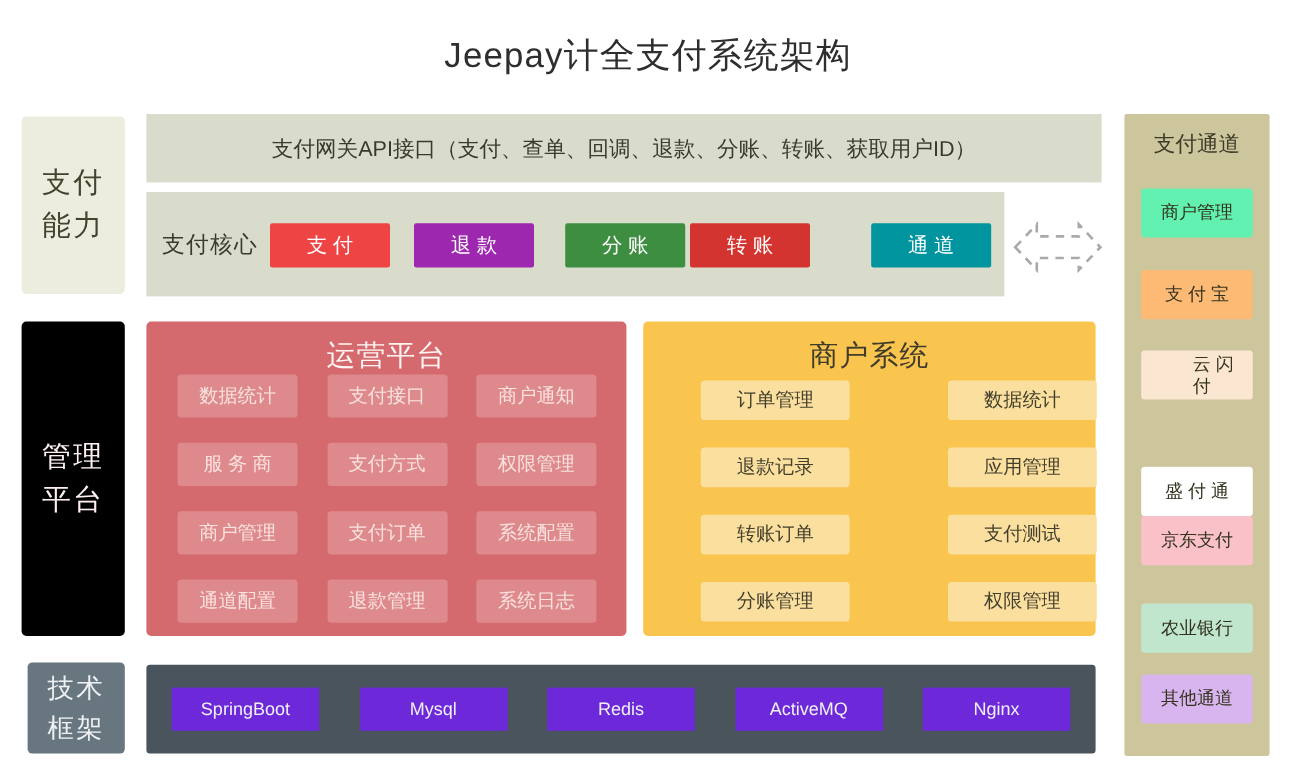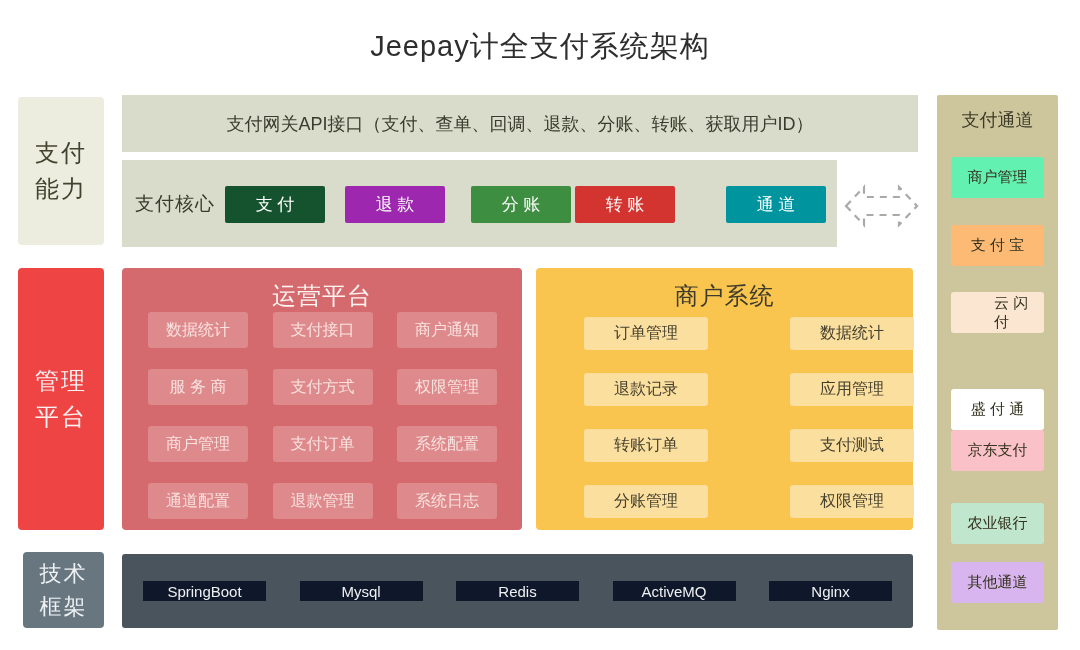--- a/index.html
+++ b/index.html
@@ -6,21 +6,21 @@
   body { background:#ffffff; font-family:"Liberation Sans","DejaVu Sans",sans-serif; }
   .stage { position:relative; width:1080px; height:650px; background:#ffffff; overflow:hidden; }
 
   .title { position:absolute; top:27px; left:0; width:100%; text-align:center;
            font-size:29px; font-weight:500; color:#2e2e2e; letter-spacing:1px; }
 
   
   .rail-box { position:absolute; display:flex; align-items:center; justify-content:center;
               text-align:center; border-radius:4px; letter-spacing:2px; line-height:1.5; }
   .cap-box  { left:18px; top:97px;  width:86px; height:148px; background:#ecedde; color:#43442f; font-size:24px; }
-  .mgmt-box { left:18px; top:268px; width:86px; height:262px; background:#ef4444; color:#fcf0f1; font-size:24px; }
+  .mgmt-box { left:18px; top:268px; width:86px; height:262px; background:#000000; color:#fcf0f1; font-size:24px; }
   .techlabel-box { left:23px; top:552px; width:81px; height:76px; background:#67767f; color:#eef1f3; font-size:22px; }
 
   
   .api-bar { position:absolute; left:122px; top:95px; width:796px; height:57px; background:#d9dcca;
              display:flex; align-items:center; justify-content:center; color:#3b3b2d; font-size:18px; }
   .core-bar { position:absolute; left:122px; top:160px; width:715px; height:87px; background:#d9dcca; }
   .core-label { position:absolute; left:13px; top:0; height:87px; display:flex; align-items:center;
                 color:#3b3b2d; font-size:19px; letter-spacing:1px; }
   .core-btn { position:absolute; top:26px; width:100px; height:37px; border-radius:2px;
               display:flex; align-items:center; justify-content:center;
@@ -42,21 +42,21 @@
   .ops-grid .pill { height:36px; background:#de8a8d; color:#f9e2de; font-size:16px; border-radius:3px;
                     display:flex; align-items:center; justify-content:center; }
   .merch-grid { position:absolute; left:48px; top:49px; width:330px; display:grid;
                 grid-template-columns:repeat(2,124px); justify-content:space-between; row-gap:23px; }
   .merch-grid .pill { height:33px; background:#fbdf9f; color:#433f2d; font-size:16px; border-radius:3px;
                       display:flex; align-items:center; justify-content:center; }
 
   
   .tech-bar { position:absolute; left:122px; top:554px; width:791px; height:74px; background:#49545d;
               border-radius:3px; display:flex; align-items:center; justify-content:space-between; padding:0 21px; }
-  .tech-btn { width:123px; height:20px; background:#0f172a; color:#eff1f2; font-size:15px;
+  .tech-btn { width:123px; height:36px; background:#6d28d9; color:#eff1f2; font-size:15px;
               display:flex; align-items:center; justify-content:center; }
 
   
   .channels { position:absolute; left:937px; top:95px; width:121px; height:535px; background:#cdc59c; border-radius:2px; }
   .channels-title { position:absolute; top:13px; left:0; width:100%; text-align:center; color:#3c3b28; font-size:18px; }
   .channel-item { position:absolute; left:14px; width:93px; height:41px; border-radius:3px;
                   display:flex; align-items:center; justify-content:center; color:#34331f; font-size:15px; }
   .ch-0 { top:62px; } .ch-1 { top:130px; } .ch-2 { top:197px; } .ch-3 { top:262px; }
   .ch-4 { top:335px; } .ch-5 { top:408px; } .ch-6 { top:467px; }
 </style>
@@ -85,21 +85,21 @@
       <div>框架</div>
     </div>
   </div>
 
   <div class="api-bar">
     <span>支付网关API接口（支付、查单、回调、退款、分账、转账、获取用户ID）</span>
   </div>
 
   <div class="core-bar">
     <div class="core-label">支付核心</div>
-    <div class="core-btn core-btn-0" style="background-color: #14532d;">支 付</div>
+    <div class="core-btn core-btn-0" style="background-color: #ef4444;">支 付</div>
     <div class="core-btn core-btn-1" style="background-color: rgb(157, 39, 175);">退 款</div>
     <div class="core-btn core-btn-2" style="background-color: rgb(62, 142, 65);">分 账</div>
     <div class="core-btn core-btn-3" style="background-color: rgb(211, 52, 48);">转 账</div>
     <div class="core-btn core-btn-4" style="background-color: rgb(0, 148, 159);">通 道</div>
   </div>
 
   <svg class="dashed-arrow" width="77" height="50" viewBox="0 0 77 50">
     <polygon points="3,25 21,6 21,16 56,16 56,6 74,25 56,44 56,34 21,34 21,44" fill="none" stroke="#a9aaa6" stroke-width="2.2" stroke-dasharray="7 6" stroke-linejoin="miter"></polygon>
   </svg>
 

